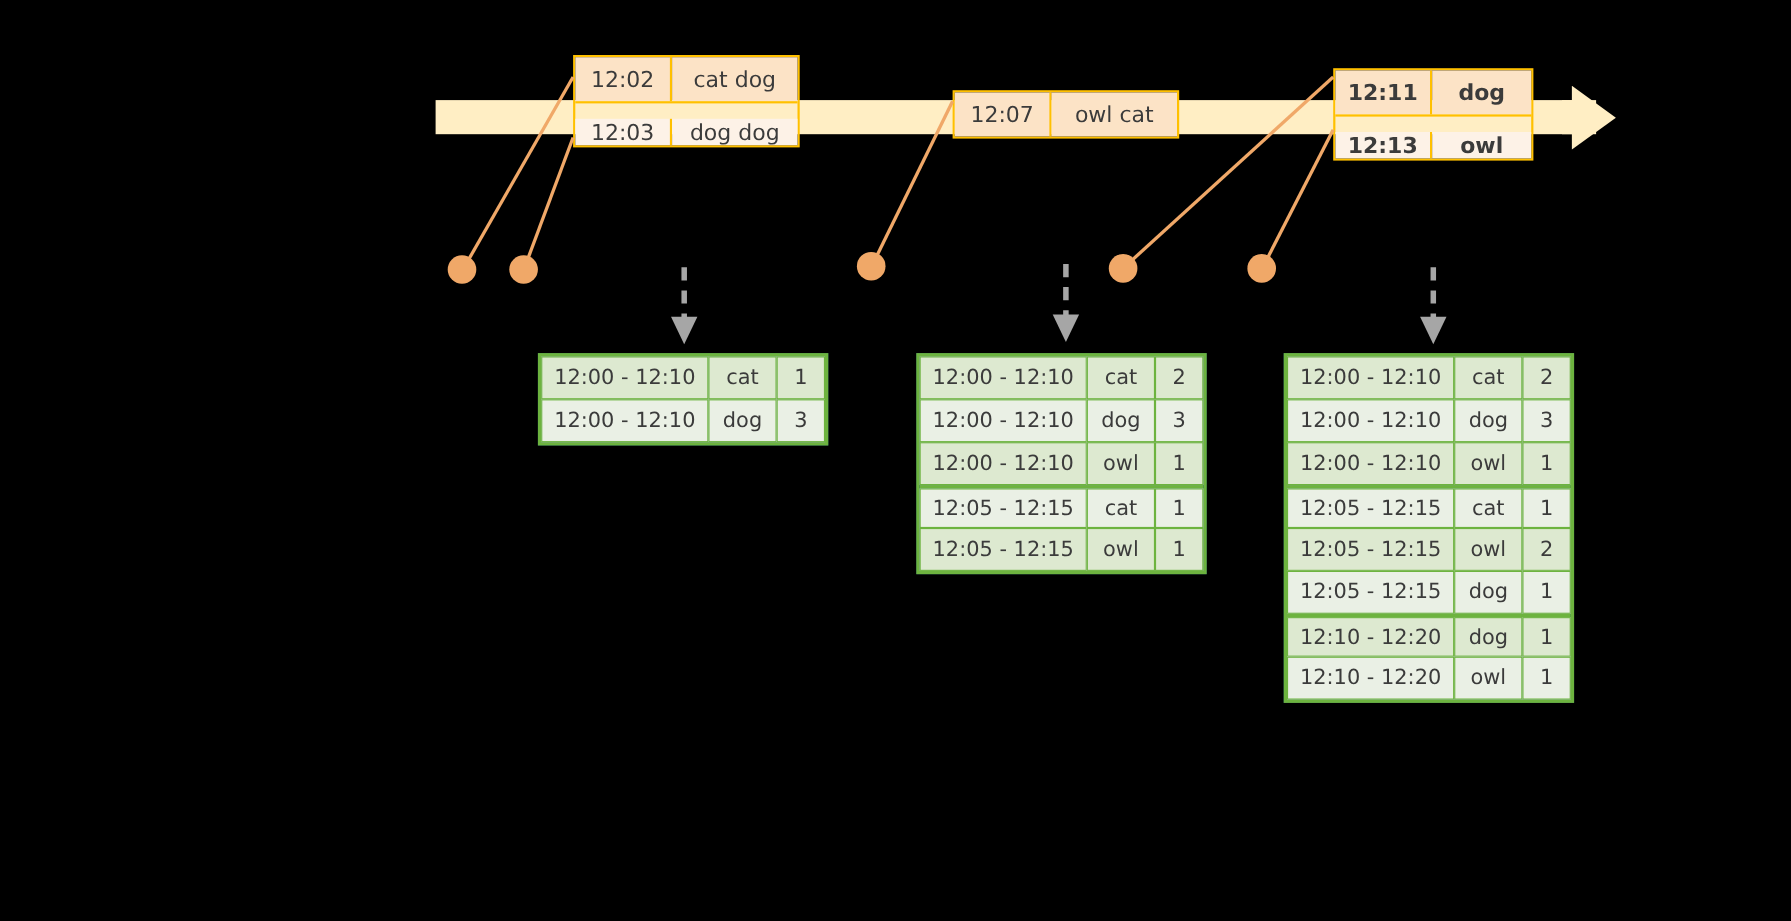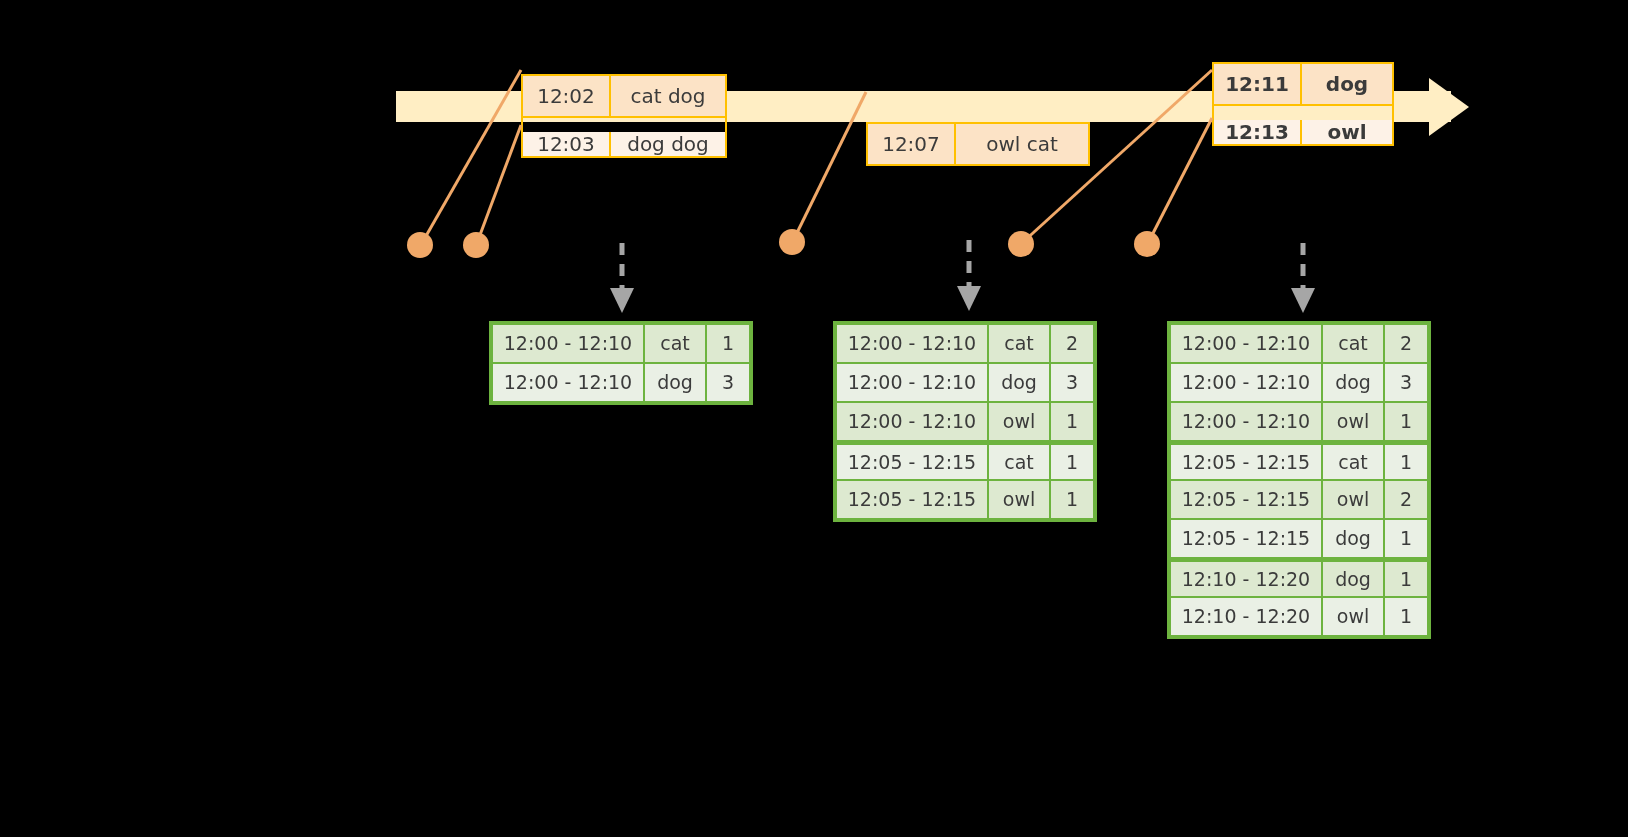--- a/index.html
+++ b/index.html
@@ -38,23 +38,23 @@
   .evt-row.shade   .cell{background:#fce3c6;}
   .evt-row.plain   .cell{background:#fdf2e7;margin-top:14px;}
   .evt .cell{
     display:flex;align-items:center;justify-content:center;
     box-sizing:border-box;
     color:#3b3b3b;font-size:20px;line-height:1;
   }
   .evt .cell.time{width:88px;border-right:2px solid #ffc000;}
   .evt .cell.val{flex:1;}
 
-  #evt1{left:521px;top:74px;width:206px;}
+  #evt1{left:521px;top:50px;width:206px;}
   #evt1 .cell.val{width:118px;}
-  #evt2{left:866px;top:82px;width:224px;margin-top:40px;}
+  #evt2{left:866px;top:82px;width:206px;}
   #evt2 .cell.val{width:118px;}
   #evt3{left:1212px;top:62px;width:182px;font-weight:bold;}
   #evt3 .cell.val{width:94px;}
 
   
   #wires{position:absolute;left:0;top:0;width:1628px;height:837px;pointer-events:none;}
 
   
   .rtab{
     position:absolute;

